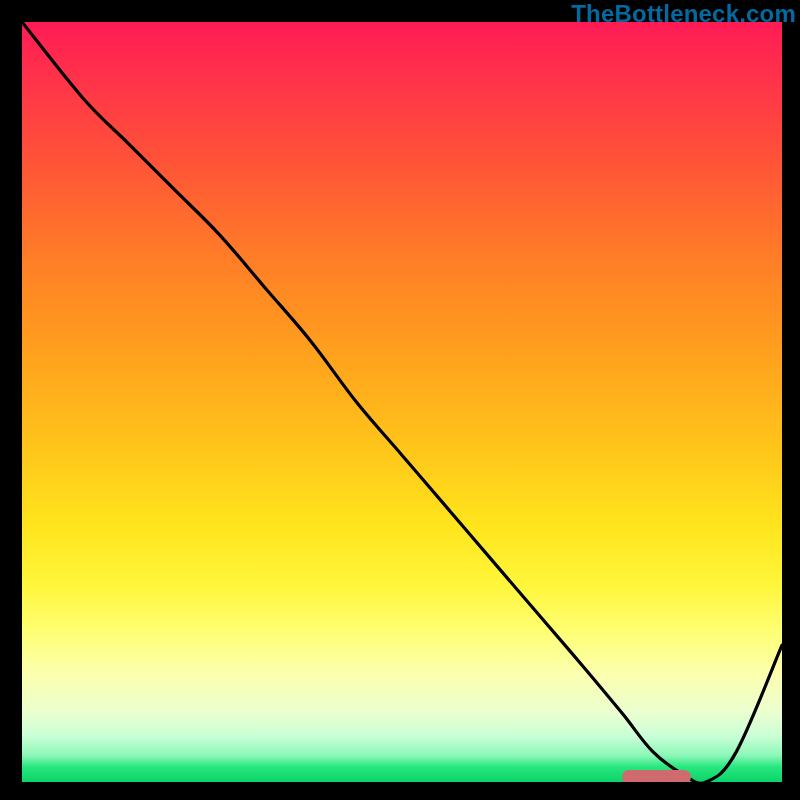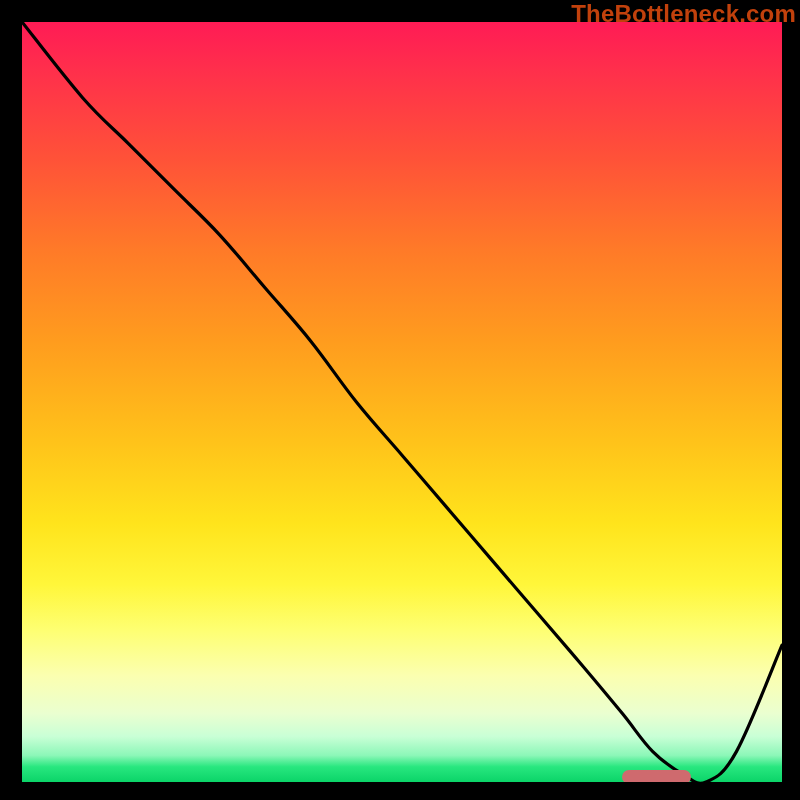--- a/index.html
+++ b/index.html
@@ -64,21 +64,21 @@
     border-radius: 7px;
     background: #cf6a6e;
   }
   .watermark {
     position: absolute;
     top: 0;
     right: 4px;
     font-family: Arial, Helvetica, sans-serif;
     font-size: 24px;
     font-weight: 600;
-    color: #c2410c;
+    color: #0369a1;
     letter-spacing: 0.2px;
     user-select: none;
   }
 </style>
 </head>
 <body>
 
 <div class="frame">
 
   <div class="plot">

